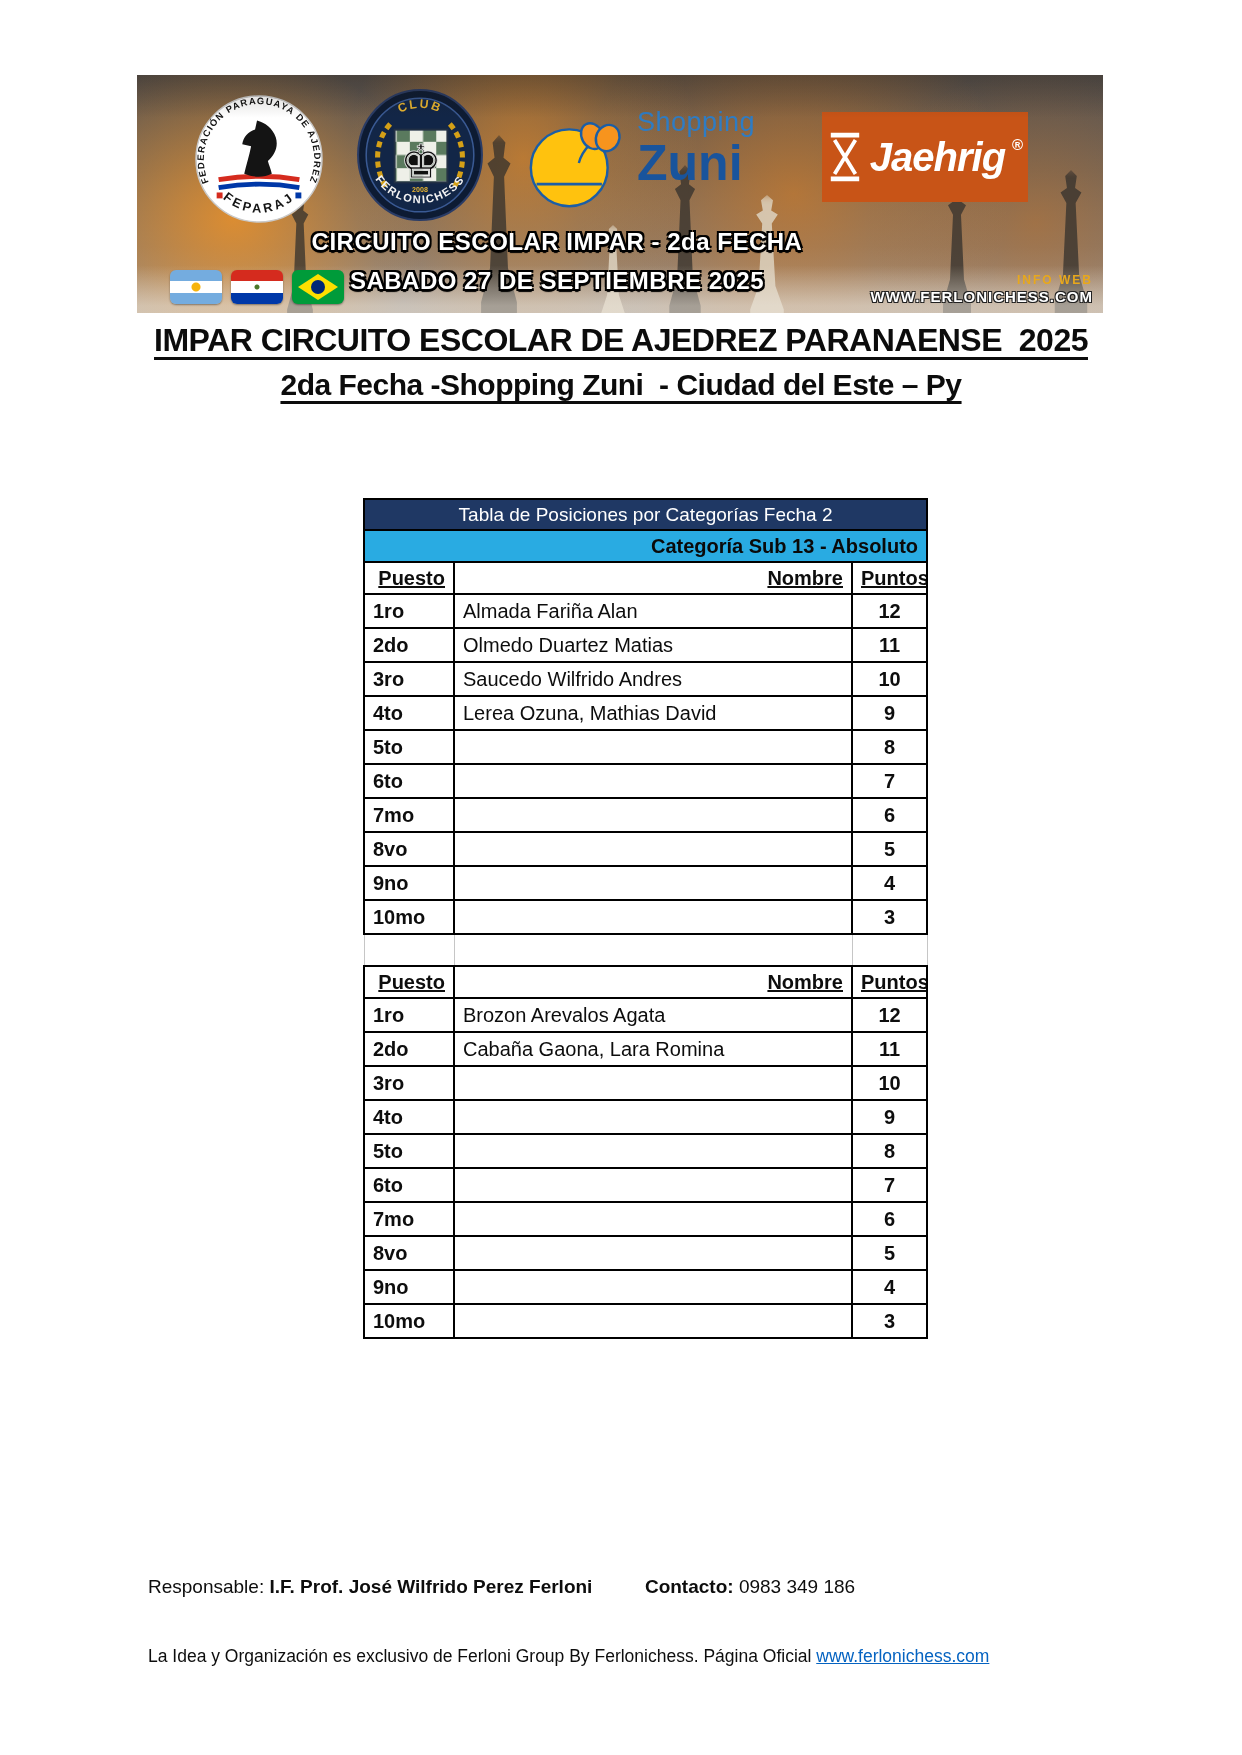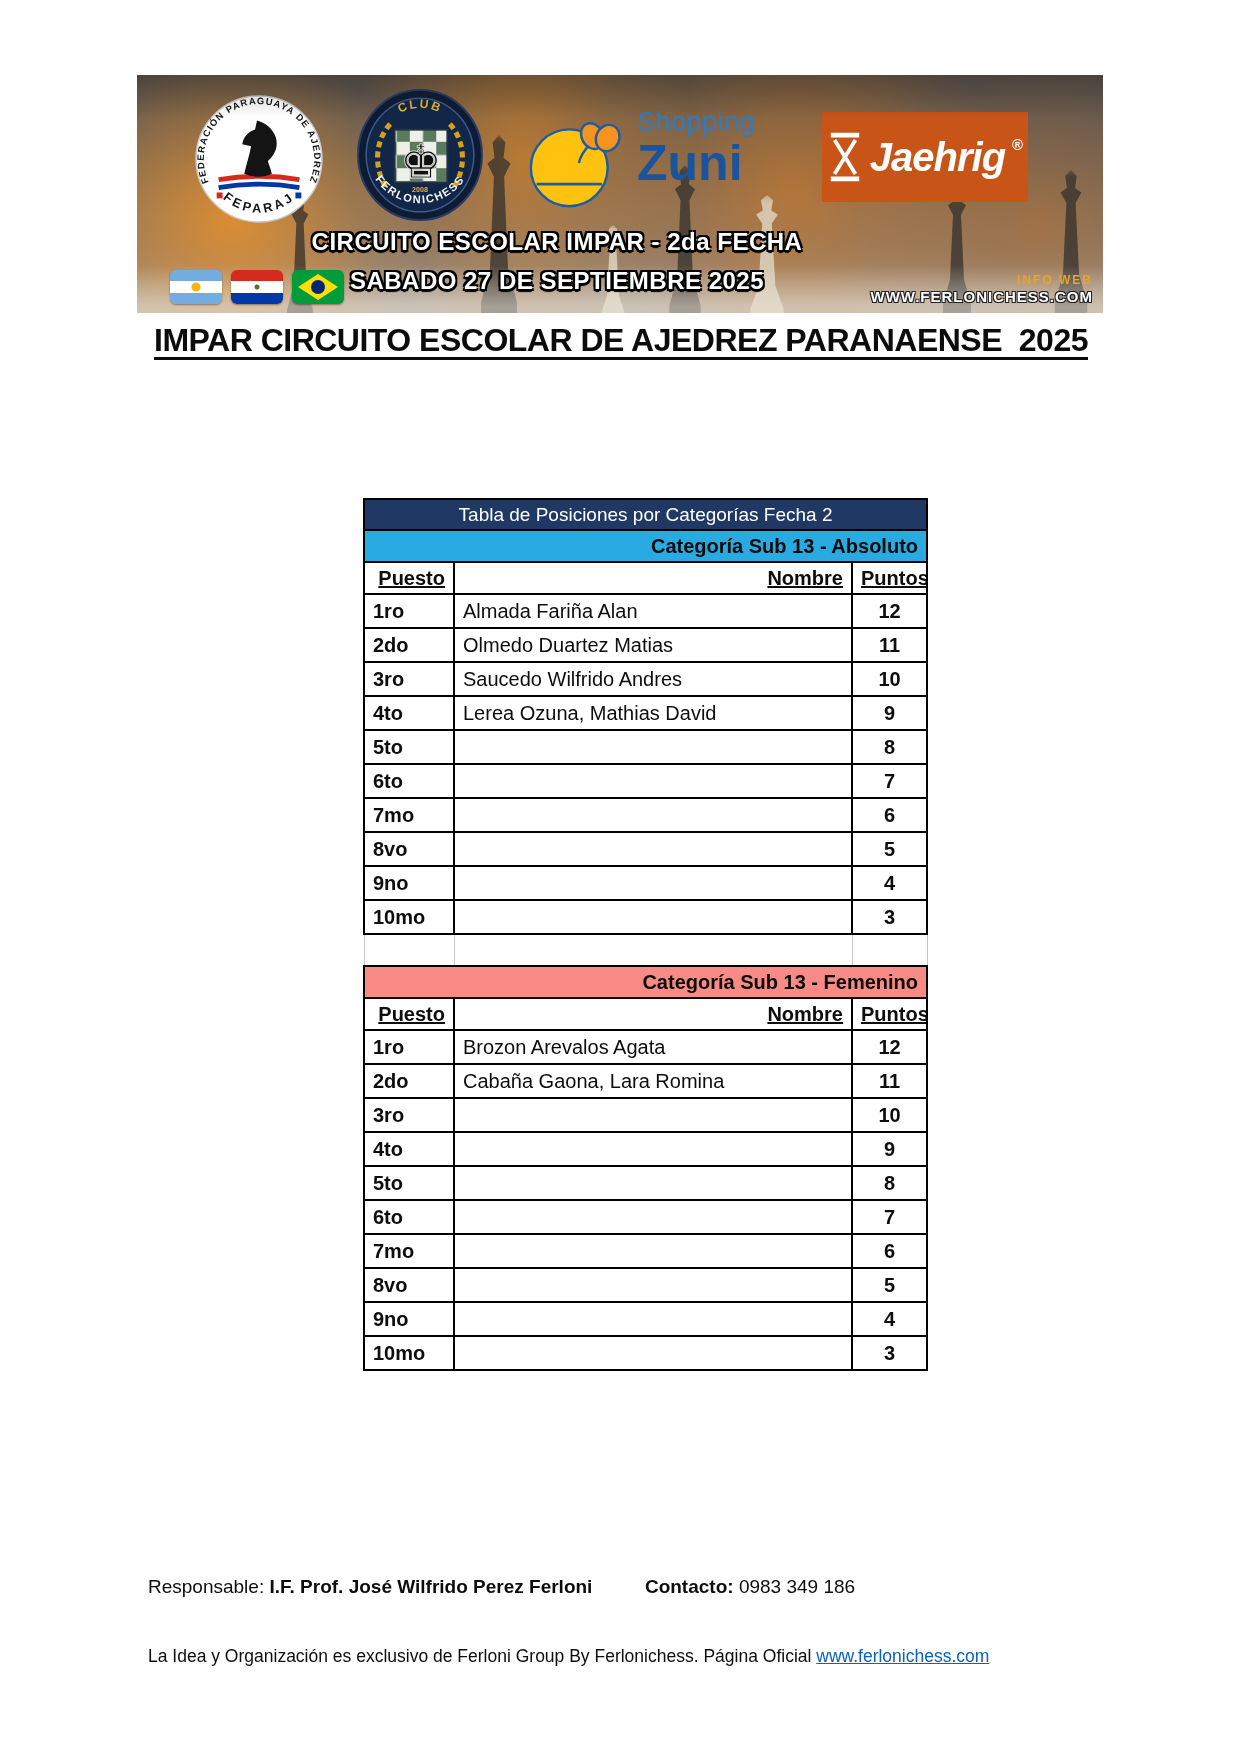--- a/index.html
+++ b/index.html
@@ -183,20 +183,21 @@
       </div>
     </div>
 
     <div class="info-web">
       <div class="iw1">INFO WEB</div>
       <div class="iw2">WWW.FERLONICHESS.COM</div>
     </div>
   </div>
 
   <h1 class="h-main">IMPAR CIRCUITO ESCOLAR DE AJEDREZ PARANAENSE  2025</h1>
+  <h2 class="h-sub">2da Fecha -Shopping Zuni  - Ciudad del Este – Py</h2>
 
   <table class="standings">
     <colgroup>
         <col style="width:90px">
         <col style="width:398px">
         <col style="width:75px">
       </colgroup>
     <tbody id="standings-body">
       <tr class="t-title">
         <td colspan="3">Tabla de Posiciones por Categorías Fecha 2</td>
@@ -257,23 +258,20 @@
         <tr>
           <td class="c-puesto">10mo</td>
           <td class="c-nombre"></td>
           <td class="c-puntos">3</td>
         </tr>
         <tr class="t-spacer">
           <td></td>
           <td></td>
           <td></td>
         </tr>
-        <tr class="t-cat">
-          <td colspan="3" style="background: rgb(248, 139, 134);">Categoría Sub 13 - Femenino</td>
-        </tr>
         <tr class="t-head">
           <td>Puesto</td>
           <td>Nombre</td>
           <td>Puntos</td>
         </tr>
         <tr>
           <td class="c-puesto">1ro</td>
           <td class="c-nombre">Brozon Arevalos Agata</td>
           <td class="c-puntos">12</td>
         </tr>

